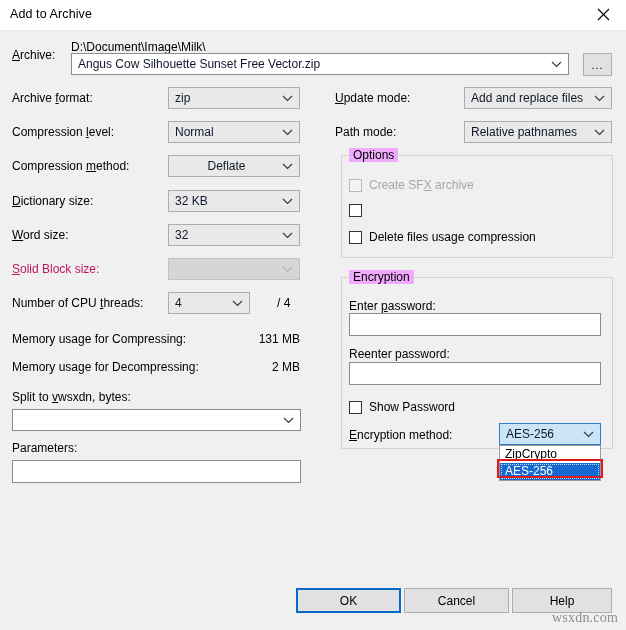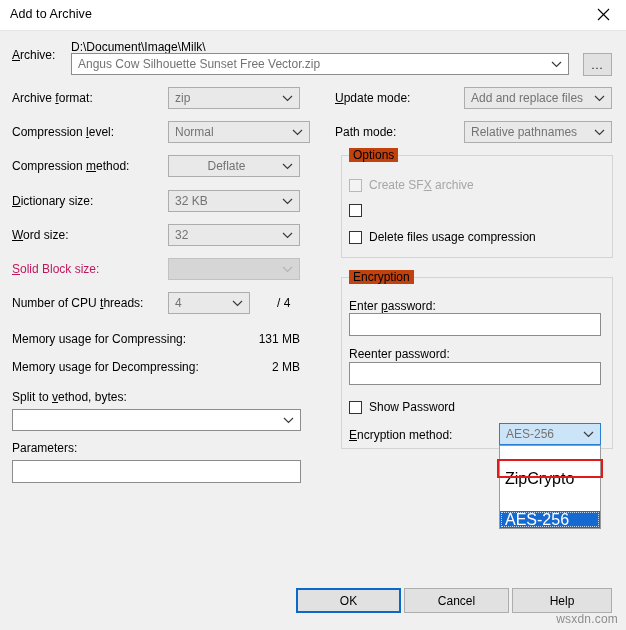--- a/index.html
+++ b/index.html
@@ -58,21 +58,21 @@
     background: #e9e9e9;
     border: 1px solid #adadad;
     height: 22px;
     display: flex;
     align-items: center;
     cursor: default;
   }
   .combo .val {
     font-size: 12px;
     padding-left: 6px;
-    color: #737373;
+    color: #0f172a;
     white-space: nowrap;
     overflow: hidden;
     flex: 1;
   }
   .combo .arrow {
     width: 18px;
     display: flex;
     align-items: center;
     justify-content: center;
     margin-right: 3px;
@@ -109,43 +109,42 @@
 
   
   .group {
     position: absolute;
     box-sizing: border-box;
     border: 1px solid #d4d4d4;
   }
   .group-title {
     position: absolute;
     top: -8px; left: 7px;
-    background: #c2410c;
+    background: #f0abfc;
     padding: 0 4px;
     font-size: 12px;
     color: #000;
   }
 
   
   .dd-list {
     position: absolute;
     box-sizing: border-box;
     background: #fff;
     border: 1px solid #9a9a9a;
     z-index: 40;
   }
   .dd-item {
     height: 17px;
     line-height: 17px;
-    font-size: 16px;
+    font-size: 12px;
     padding-left: 5px;
     color: #000;
     white-space: nowrap;
     cursor: default;
-    margin-top: 24px;
   }
   .dd-item.sel {
     background: #1669d0;
     color: #fff;
     outline: 1px dotted #bcd8f5;
     outline-offset: -2px;
   }
   .red-box {
     position: absolute;
     box-sizing: border-box;
@@ -171,23 +170,24 @@
   .btn.default {
     border: 2px solid #0a68c8;
     background: #e1e1e1;
   }
   .btn.small { height: 22px; font-size: 11px; letter-spacing: 1px; }
 
   .watermark {
     position: absolute;
     right: 8px;
     bottom: 4px;
-    font-size: 12px;
+    font-size: 14px;
     color: #8d8d8d;
     letter-spacing: .2px;
+    font-family: Liberation Serif, serif;
   }
 </style>
 </head>
 <body>
 
 <div class="titlebar">
   <div class="title-text">Add to Archive</div>
   <div class="close-btn">
     <span>
       <svg width="13" height="13" viewBox="0 0 13 13">
@@ -220,21 +220,21 @@
   <span class="arrow">
     <svg width="11" height="7" viewBox="0 0 11 7">
         <polyline points="1,1 5.5,5.5 10,1" fill="none" stroke="#3a3a3a" stroke-width="1.2"></polyline>
       </svg>
   </span>
 </div>
 
 <div class="lbl" style="left:12px; top:125px;">
   <span>Compression </span><span class="u">l</span><span>evel:</span>
 </div>
-<div class="combo" style="left:168px; top:121px; width:142px;">
+<div class="combo" style="left:168px; top:121px; width:132px;">
   <span class="val">Normal</span>
   <span class="arrow">
     <svg width="11" height="7" viewBox="0 0 11 7">
         <polyline points="1,1 5.5,5.5 10,1" fill="none" stroke="#3a3a3a" stroke-width="1.2"></polyline>
       </svg>
   </span>
 </div>
 
 <div class="lbl" style="left:12px; top:159px;">
   <span>Compression </span><span class="u">m</span><span>ethod:</span>
@@ -297,21 +297,21 @@
 </div>
 <div class="lbl" style="left:277px; top:296px;">/ 4</div>
 
 <div class="lbl" style="left:12px; top:332px;">Memory usage for Compressing:</div>
 <div class="lbl" style="left:300px; top:332px; transform:translateX(-100%);">131 MB</div>
 
 <div class="lbl" style="left:12px; top:360px;">Memory usage for Decompressing:</div>
 <div class="lbl" style="left:300px; top:360px; transform:translateX(-100%);">2 MB</div>
 
 <div class="lbl" style="left:12px; top:390px;">
-  <span>Split to </span><span class="u">v</span><span>ethod, bytes:</span>
+  <span>Split to </span><span class="u">v</span><span>wsxdn, bytes:</span>
 </div>
 <div class="combo white" style="left:12px; top:409px; width:289px;">
   <span class="val"></span>
   <span class="arrow">
     <svg width="11" height="7" viewBox="0 0 11 7">
         <polyline points="1,1 5.5,5.5 10,1" fill="none" stroke="#3a3a3a" stroke-width="1.2"></polyline>
       </svg>
   </span>
 </div>
 

